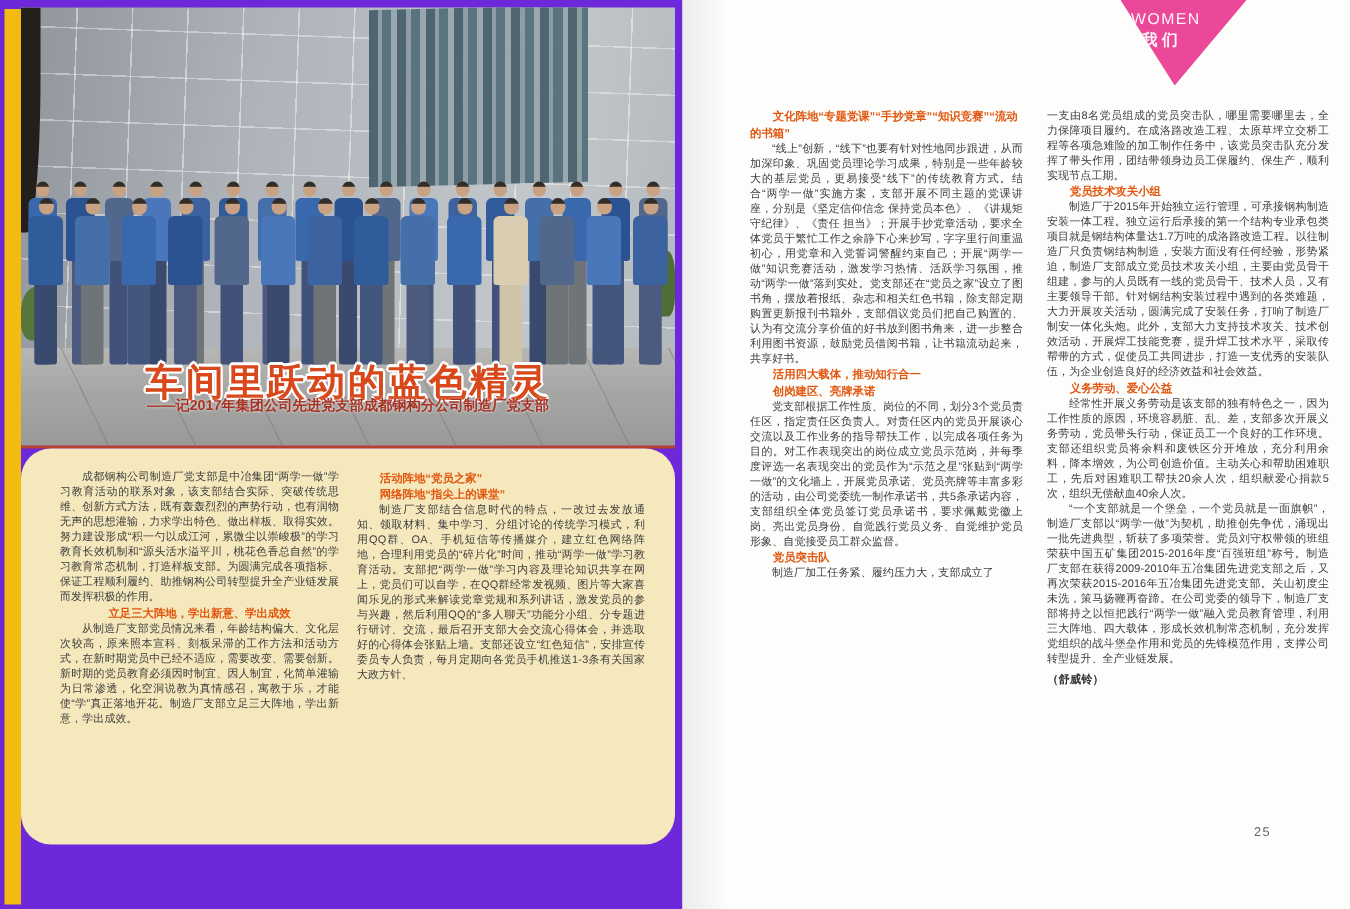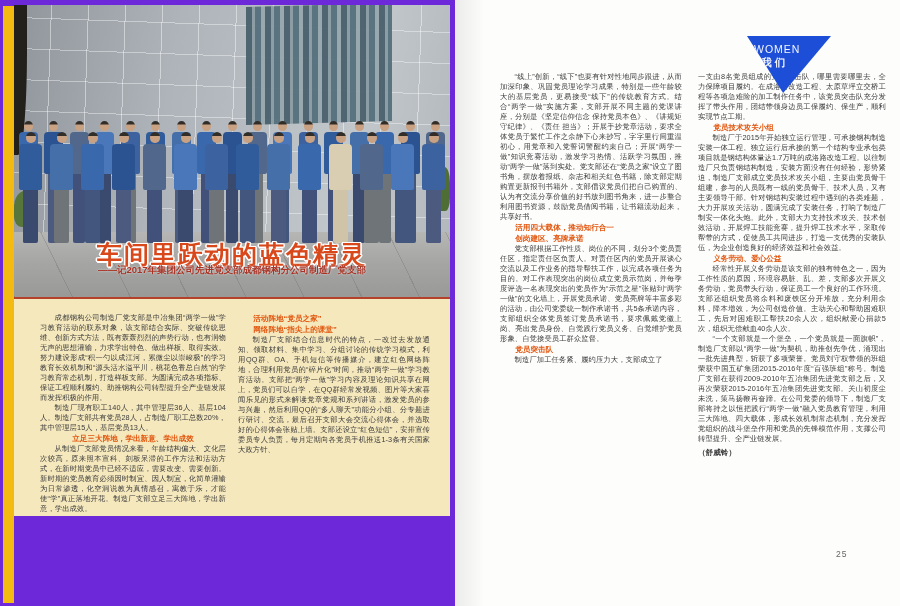--- a/index.html
+++ b/index.html
@@ -45,21 +45,21 @@
 
   .photo-title{position:absolute;left:0;right:0;top:233px;text-align:center;
          font-family:"Liberation Serif","DejaVu Serif",serif;font-weight:bold;
          font-size:25px;letter-spacing:2px;color:#d8481b;
          text-shadow:-1.5px 0 #fff,1.5px 0 #fff,0 -1.5px #fff,0 1.5px #fff,
                      -1px -1px #fff,1px 1px #fff,-1px 1px #fff,1px -1px #fff;}
   .photo-subtitle{position:absolute;left:0;right:0;top:259px;text-align:center;
          font-weight:bold;font-size:9.5px;color:#a83325;
          text-shadow:0 0 2px rgba(255,255,255,.8);}
 
-  .cream-panel{position:absolute;left:14px;top:299px;width:436px;height:217px;background:#f5e8bd;}
+  .cream-panel{position:absolute;left:14px;top:299px;width:436px;height:264px;background:#f5e8bd;border-radius:20px;}
   .col{position:absolute;top:14px;}
   .cream-panel .col1{left:26px;width:186px;}
   .cream-panel .col2{left:224px;width:192px;}
 
   p.body{margin:0;font-size:7.3px;line-height:10px;color:#3c3c3c;text-align:justify;
          text-indent:2em;letter-spacing:.1px;}
   p.body.noindent{text-indent:0;}
   p.hd{margin:0;font-size:7.6px;line-height:11px;font-weight:bold;color:#e2570f;text-indent:2em;}
   p.hd.center{text-align:center;text-indent:0;}
 
@@ -67,22 +67,22 @@
   .right-page{position:absolute;left:455px;top:0;width:445px;height:606px;background:#fdfdfc;}
   .gutter-shadow{position:absolute;left:0;top:0;width:30px;height:100%;
          background:linear-gradient(90deg,rgba(0,0,0,.07),rgba(0,0,0,0));}
   .rp-col{position:absolute;top:72px;}
   .rp-col.c1{left:45px;width:182px;}
   .rp-col.c2{left:243px;width:188px;}
   .byline{margin-top:4px;padding-right:44px;font-weight:bold;font-size:7.6px;
          color:#333;line-height:10px;}
   .page-number{position:absolute;left:381px;top:549px;font-size:8.5px;color:#666;letter-spacing:1px;}
 
-  .corner{position:absolute;left:292px;top:0;width:84px;height:57px;background:#1d4ed8;
-         clip-path:polygon(0 0,100% 0,43% 100%);margin-top:36px;}
+  .corner{position:absolute;left:292px;top:0;width:84px;height:57px;background:#ec4899;
+         clip-path:polygon(0 0,100% 0,43% 100%);}
   .corner .en{position:absolute;top:7px;left:0;width:72%;text-align:center;
          color:rgba(255,255,255,.95);font-size:10.5px;letter-spacing:1px;}
   .corner .zh{position:absolute;top:20px;left:0;width:66%;text-align:center;
          color:rgba(255,255,255,.95);font-size:10.5px;font-weight:bold;letter-spacing:3px;}
 </style>
 </head>
 <body>
 
 <div class="spread">
 
@@ -257,36 +257,36 @@
             </div>
           </div>
         </div>
       <div class="photo-title">车间里跃动的蓝色精灵</div>
       <div class="photo-subtitle">——记2017年集团公司先进党支部成都钢构分公司制造厂党支部</div>
     </div>
 
     <div class="cream-panel">
       <div class="col col1">
         <p class="body">成都钢构公司制造厂党支部是中冶集团“两学一做”学习教育活动的联系对象，该支部结合实际、突破传统思维、创新方式方法，既有轰轰烈烈的声势行动，也有润物无声的思想灌输，力求学出特色、做出样板、取得实效。努力建设形成“积一勺以成江河，累微尘以崇峻极”的学习教育长效机制和“源头活水溢平川，桃花色香总自然”的学习教育常态机制，打造样板支部。为圆满完成各项指标、保证工程顺利履约、助推钢构公司转型提升全产业链发展而发挥积极的作用。</p>
-        <p class="body">制造厂现有职工140人，其中管理层36人、基层104人。制造厂支部共有党员28人，占制造厂职工总数20%，其中管理层15人，基层党员13人。</p>
         <p class="hd center">立足三大阵地，学出新意、学出成效</p>
         <p class="body">从制造厂支部党员情况来看，年龄结构偏大、文化层次较高，原来照本宣科、刻板呆滞的工作方法和活动方式，在新时期党员中已经不适应，需要改变、需要创新。新时期的党员教育必须因时制宜、因人制宜，化简单灌输为日常渗透，化空洞说教为真情感召，寓教于乐，才能使“学”真正落地开花。制造厂支部立足三大阵地，学出新意，学出成效。</p>
       </div>
       <div class="col col2">
         <p class="hd">活动阵地“党员之家”</p>
         <p class="hd">网络阵地“指尖上的课堂”</p>
         <p class="body">制造厂支部结合信息时代的特点，一改过去发放通知、领取材料、集中学习、分组讨论的传统学习模式，利用QQ群、OA、手机短信等传播媒介，建立红色网络阵地，合理利用党员的“碎片化”时间，推动“两学一做”学习教育活动。支部把“两学一做”学习内容及理论知识共享在网上，党员们可以自学，在QQ群经常发视频、图片等大家喜闻乐见的形式来解读党章党规和系列讲话，激发党员的参与兴趣，然后利用QQ的“多人聊天”功能分小组、分专题进行研讨、交流，最后召开支部大会交流心得体会，并选取好的心得体会张贴上墙。支部还设立“红色短信”，安排宣传委员专人负责，每月定期向各党员手机推送1-3条有关国家大政方针、</p>
       </div>
     </div>
   </div>
 
   <div class="right-page">
     <div class="gutter-shadow"></div>
 
     <div class="rp-col c1">
+      <p class="hd">文化阵地“专题党课”“手抄党章”“知识竞赛”“流动的书箱”</p>
       <p class="body">“线上”创新，“线下”也要有针对性地同步跟进，从而加深印象、巩固党员理论学习成果，特别是一些年龄较大的基层党员，更易接受“线下”的传统教育方式。结合“两学一做”实施方案，支部开展不同主题的党课讲座，分别是《坚定信仰信念 保持党员本色》、《讲规矩 守纪律》、《责任 担当》；开展手抄党章活动，要求全体党员于繁忙工作之余静下心来抄写，字字里行间重温初心，用党章和入党誓词警醒约束自己；开展“两学一做”知识竞赛活动，激发学习热情、活跃学习氛围，推动“两学一做”落到实处。党支部还在“党员之家”设立了图书角，摆放着报纸、杂志和相关红色书籍，除支部定期购置更新报刊书籍外，支部倡议党员们把自己购置的、认为有交流分享价值的好书放到图书角来，进一步整合利用图书资源，鼓励党员借阅书籍，让书籍流动起来，共享好书。</p>
       <p class="hd">活用四大载体，推动知行合一</p>
       <p class="hd">创岗建区、亮牌承诺</p>
       <p class="body">党支部根据工作性质、岗位的不同，划分3个党员责任区，指定责任区负责人。对责任区内的党员开展谈心交流以及工作业务的指导帮扶工作，以完成各项任务为目的。对工作表现突出的岗位成立党员示范岗，并每季度评选一名表现突出的党员作为“示范之星”张贴到“两学一做”的文化墙上，开展党员承诺、党员亮牌等丰富多彩的活动，由公司党委统一制作承诺书，共5条承诺内容，支部组织全体党员签订党员承诺书，要求佩戴党徽上岗、亮出党员身份、自觉践行党员义务、自觉维护党员形象、自觉接受员工群众监督。</p>
       <p class="hd">党员突击队</p>
       <p class="body">制造厂加工任务紧、履约压力大，支部成立了</p>
     </div>
 
     <div class="rp-col c2">
       <p class="body noindent">一支由8名党员组成的党员突击队，哪里需要哪里去，全力保障项目履约。在成洛路改造工程、太原草坪立交桥工程等各项急难险的加工制作任务中，该党员突击队充分发挥了带头作用，团结带领身边员工保履约、保生产，顺利实现节点工期。</p>

